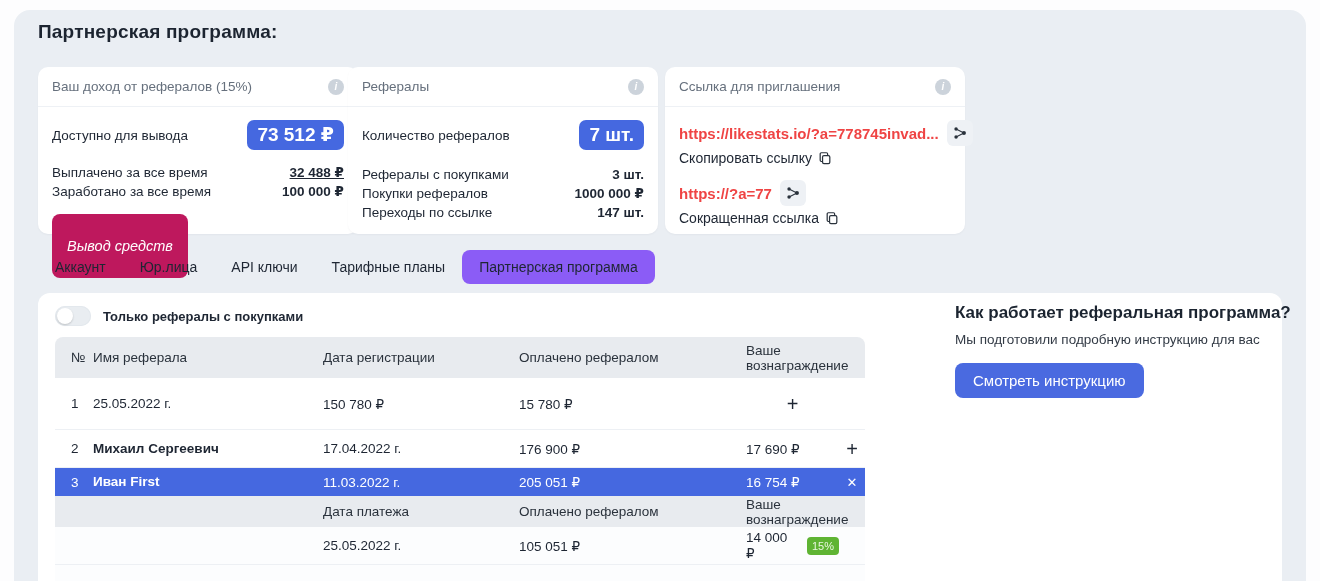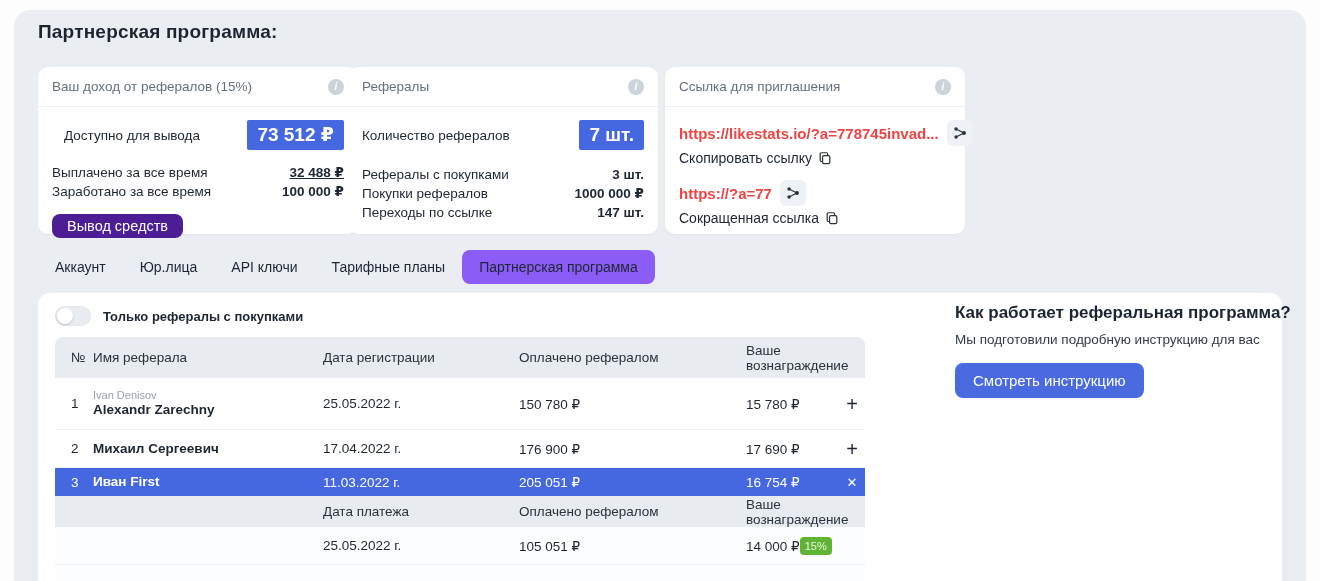--- a/index.html
+++ b/index.html
@@ -20,24 +20,24 @@
     padding:0 14px; border-bottom:1px solid #eef1f5; color:#66707d; font-size:13.5px; }
   .info-icon { width:16px; height:16px; border-radius:50%; background:#ccd3db; color:#fff;
     font-size:10px; font-weight:700; font-style:italic; display:flex; align-items:center;
     justify-content:center; flex:0 0 auto; }
   .card-body { padding:13px 14px 0; }
   .kv { display:flex; justify-content:space-between; align-items:center; font-size:13.5px;
     color:#1e2633; line-height:19px; }
   .kv .val { font-weight:700; }
   .val-underline { text-decoration:underline; }
   .badge-blue { background:#4568e0; color:#fff; font-weight:700; font-size:19px;
-    padding:3px 10px; border-radius:2px; line-height:24px; }
-  .row-main { margin-bottom:13px;margin-left:12px; }
-  .btn-pink { display:inline-block; margin-top:13px; background:#4c1d95; color:#fff;
-    font-size:14.5px; padding:4px 15px; border-radius:8px; border:none; cursor:pointer; }
+    padding:3px 10px; border-radius:7px; line-height:24px; }
+  .row-main { margin-bottom:13px; }
+  .btn-pink { display:inline-block; margin-top:13px; background:#be185d; color:#fff;
+    font-size:14.5px; padding:24px 15px; border-radius:8px; border:none; cursor:pointer;font-style:italic; }
 
   .link-row { display:flex; align-items:center; gap:8px; margin-bottom:4px; }
   .link { color:#ef4444; font-size:15px; font-weight:600; text-decoration:none;
     white-space:nowrap; }
   .share-btn { width:26px; height:26px; border-radius:6px; background:#eef1f5;
     display:inline-flex; align-items:center; justify-content:center; cursor:pointer; flex:0 0 auto; }
   .copy-row { display:flex; align-items:center; gap:6px; font-size:14px; color:#1e2633;
     margin-bottom:14px; cursor:pointer; }
 
   
@@ -70,21 +70,21 @@
   .t-body-row.compact { height:38px; }
   .t-body-row.selected { height:28px; background:#4568e0; color:#fff; border-bottom:none; }
   .name-secondary { display:block; font-size:11px; color:#99a1ab; line-height:13px; }
   .name-primary { font-weight:700; line-height:16px; }
   .expand-icon { font-size:20px; font-weight:300; color:#1e2633; cursor:pointer;
     text-align:center; line-height:20px; }
   .close-icon { font-size:13px; font-weight:700; color:#fff; cursor:pointer; text-align:center; }
   .sub-row { height:38px; border-bottom:1px solid #edf0f4; background:#fcfdfe; }
   .reward-cell { display:flex; align-items:center; }
   .badge-green { background:#5fb433; color:#eaf6df; font-size:11px; padding:3px 5px;
-    border-radius:4px; line-height:12px; }
+    border-radius:4px; margin-left:8px; line-height:12px; }
 
   
   .help { position:absolute; left:917px; top:10px; width:350px; }
   .help-title { font-size:17px; font-weight:700; color:#1b2430; }
   .help-sub { font-size:13.5px; color:#333b46; margin-top:9px; }
   .btn-blue { display:inline-block; margin-top:16px; background:#4a6ae0; color:#fff;
     font-size:15px; padding:9px 18px; border-radius:8px; border:none; cursor:pointer; }
 
   svg { display:block; }
 </style>
@@ -216,24 +216,20 @@
         <div>№</div>
         <div>Имя реферала</div>
         <div>Дата регистрации</div>
         <div>Оплачено рефералом</div>
         <div>Ваше вознаграждение</div>
         <div></div>
       </div>
 
       <div class="t-row t-body-row">
         <div>1</div>
-        <div>
-          <span class="name-secondary">Ivan Denisov</span>
-          <span class="name-primary">Alexandr Zarechny</span>
-        </div>
         <div>25.05.2022 г.</div>
         <div>150 780 ₽</div>
         <div>15 780 ₽</div>
         <div class="expand-icon">+</div>
       </div>
 
       <div class="t-row t-body-row compact">
         <div>2</div>
         <div>
           <span class="name-primary">Михаил Сергеевич</span>

